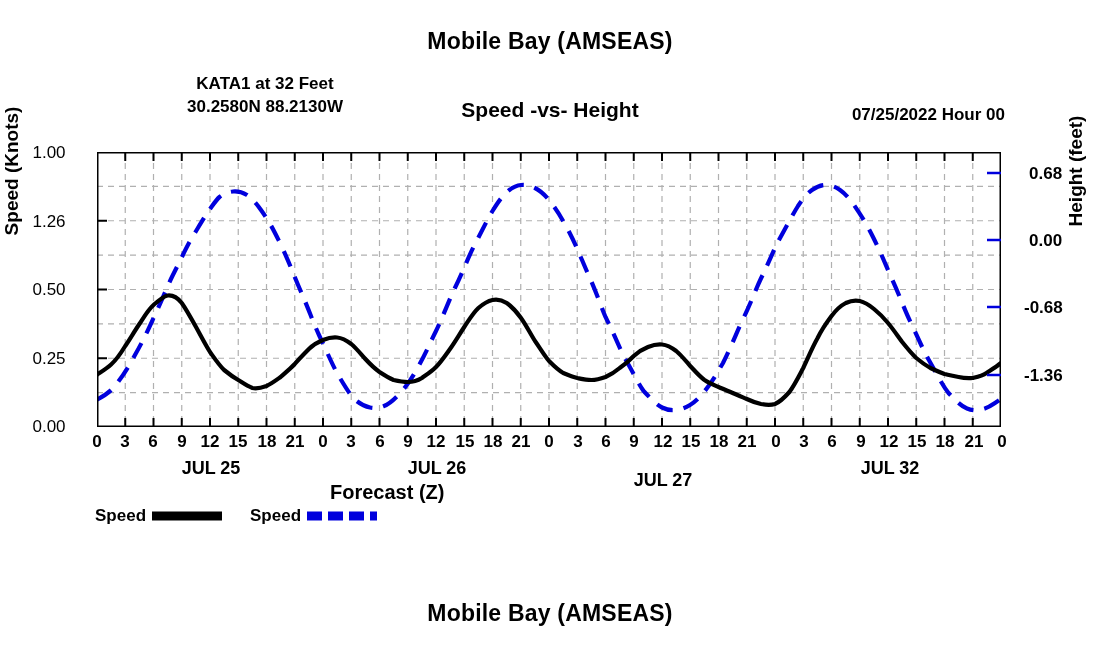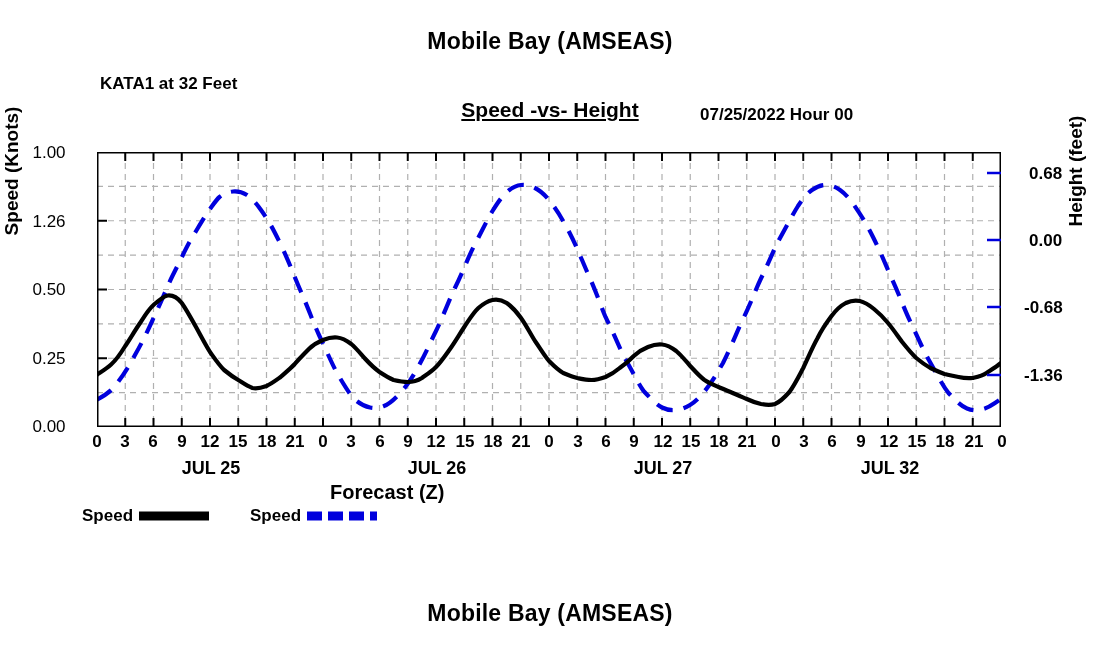--- a/index.html
+++ b/index.html
@@ -14,28 +14,28 @@
     position:absolute;left:0;top:28px;width:1100px;text-align:center;
     font-size:23px;font-weight:bold;letter-spacing:.2px;
   }
   .bottom-title{
     position:absolute;left:0;top:600px;width:1100px;text-align:center;
     font-size:23px;font-weight:bold;letter-spacing:.2px;
   }
 
   .hdr-left{
     position:absolute;left:100px;top:72px;width:330px;
-    font-size:17px;font-weight:bold;line-height:23px;
+    font-size:17px;font-weight:bold;line-height:23px;text-align:center;
   }
   .hdr-center{
     position:absolute;left:330px;top:98px;width:440px;text-align:center;
-    font-size:21px;font-weight:bold;text-decoration:underline;
+    font-size:21px;font-weight:bold;
   }
   .hdr-right{
-    position:absolute;left:700px;top:105px;width:305px;
+    position:absolute;left:700px;top:105px;width:305px;text-align:right;
     font-size:17px;font-weight:bold;
   }
 
   .plot-wrap{position:absolute;left:97px;top:152px;width:904px;height:275px;}
   .plot-svg{display:block;width:904px;height:275px;}
 
   .ylabel-left{
     position:absolute;left:-8px;top:160px;
     width:260px;text-align:center;
     font-size:19px;font-weight:bold;
@@ -65,35 +65,36 @@
   }
   .daylabel{
     position:absolute;text-align:center;width:140px;
     font-size:18px;font-weight:bold;top:458px;
   }
   .xlabel{
     position:absolute;left:330px;top:481px;width:440px;text-align:left;
     font-size:20px;font-weight:bold;
   }
 
-  .legend{position:absolute;left:82px;top:505px;height:22px;display:flex;align-items:center;gap:13px;}
+  .legend{position:absolute;left:95px;top:505px;height:22px;display:flex;align-items:center;gap:0px;}
   .legend-item{display:flex;align-items:center;}
   .legend-text{font-size:17px;font-weight:bold;}
   .swatch{display:inline-block;margin-left:4px;margin-right:26px;}
   .swatch svg{display:block;}
 </style>
 </head>
 <body>
 
 <div class="figure">
 
   <div class="top-title">Mobile Bay (AMSEAS)</div>
 
   <div class="hdr-left">
     <div>KATA1 at 32 Feet</div>
+    <div>30.2580N  88.2130W</div>
   </div>
 
   <div class="hdr-center">Speed -vs- Height</div>
   <div class="hdr-right">07/25/2022 Hour 00</div>
 
   <div class="ylabel-left">Speed (Knots)</div>
   <div class="ylabel-right">Height (feet)</div>
 
   <div class="ytick-left" style="left:10px;top:143px;">1.00</div>
   <div class="ytick-left" style="left:10px;top:212px;">1.26</div>
@@ -330,21 +331,21 @@
   <div class="xtick" style="left:817px;">6</div>
   <div class="xtick" style="left:846px;">9</div>
   <div class="xtick" style="left:874px;">12</div>
   <div class="xtick" style="left:902px;">15</div>
   <div class="xtick" style="left:930px;">18</div>
   <div class="xtick" style="left:959px;">21</div>
   <div class="xtick" style="left:987px;">0</div>
 
   <div class="daylabel" style="left:141px;">JUL 25</div>
   <div class="daylabel" style="left:367px;">JUL 26</div>
-  <div class="daylabel" style="left:593px;">JUL 27</div>
+  <div class="daylabel" style="left:593px;margin-top:12px;">JUL 27</div>
   <div class="daylabel" style="left:820px;">JUL 32</div>
 
   <div class="xlabel">Forecast (Z)</div>
 
   <div class="legend">
     <div class="legend-item">
       <span class="legend-text">Speed</span>
       <span class="swatch">
         <svg width="74" height="14" viewBox="0 0 74 14">
             <line x1="2" y1="7" x2="72" y2="7" stroke="#000000" stroke-width="9"></line>

